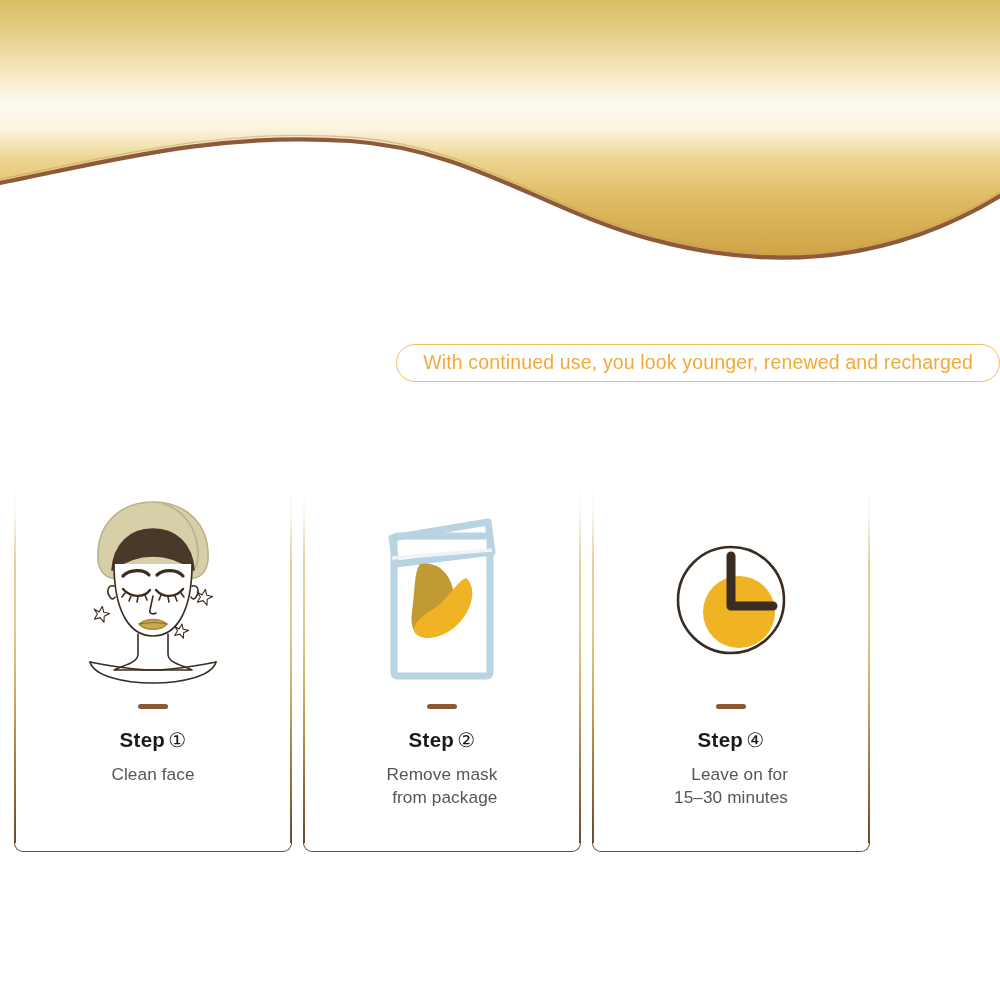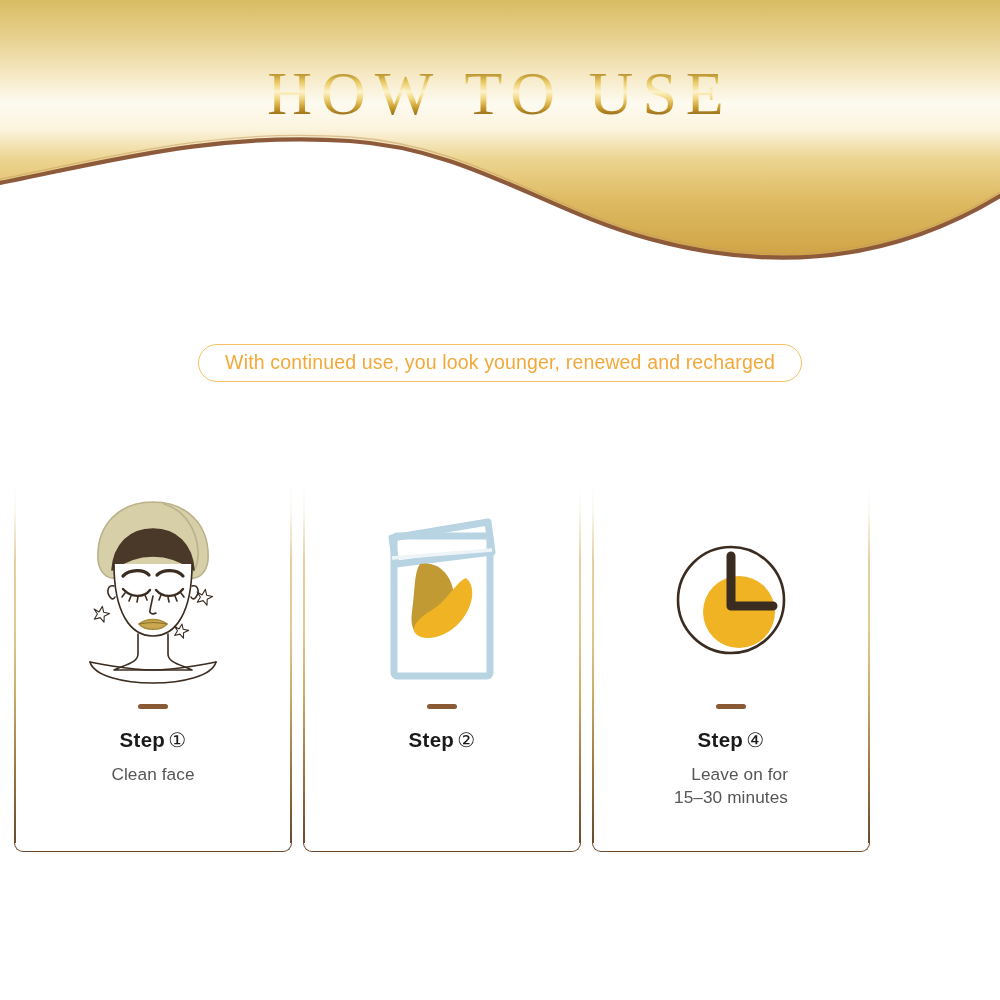--- a/index.html
+++ b/index.html
@@ -55,21 +55,21 @@
     text-shadow: none;
     user-select: none;
   }
 
   
   .tagline-wrap {
     position: absolute;
     left: 0;
     top: 344px;
     width: 1000px;
-    text-align: center;
+    text-align: right;
   }
   .tagline-pill {
     display: inline-block;
     border: 1.4px solid #f2bf63;
     border-radius: 999px;
     padding: 6px 26px 8px 26px;
     color: #f3a939;
     font-size: 19.5px;
     letter-spacing: 0.15px;
     line-height: 1.15;
@@ -198,21 +198,20 @@
              C880,269 760,269 650,239
              C545,211 470,149 350,141
              C215,132 110,161 0,183 Z" fill="url(#goldGrad)"></path>
     <path d="M0,183 C110,161 215,132 350,141
              C470,149 545,211 650,239
              C760,269 880,269 1000,196" fill="none" stroke="#8d5a3c" stroke-width="4.2" stroke-linecap="round"></path>
     <path d="M0,179 C110,157 215,128 350,137
              C470,145 545,207 650,235
              C760,265 880,265 1000,192" fill="none" stroke="#c79b63" stroke-width="1.3" opacity="0.55"></path>
   </svg>
-  <div class="header-title">HOW TO USE</div>
 </div>
 
 <div class="tagline-wrap">
   <span class="tagline-pill">With continued use, you look younger, renewed and recharged</span>
 </div>
 
 <div class="steps-row">
 
   <div class="step-card">
     <div class="step-art">
@@ -276,20 +275,22 @@
         <path d="M58,70 C78,66 92,84 92,104 C92,128 76,142 62,142
                  C52,142 48,132 50,118 C53,98 52,78 58,70 Z" fill="#c19a33"></path>
         <path d="M104,84 C114,92 112,112 98,128 C84,144 62,148 54,140
                  C48,134 56,124 70,116 C86,106 94,88 104,84 Z" fill="#f0b323"></path>
       </svg>
     </div>
     <div class="step-divider"></div>
     <div class="step-label">
       <b>Step</b><span class="circnum">②</span>
     </div>
+    <div class="step-desc">Remove mask
+from package</div>
     <div class="card-bottom"></div>
   </div>
 
 
   <div class="step-card">
     <div class="step-art">
       <svg width="140" height="200" viewBox="0 0 140 200" xmlns="http://www.w3.org/2000/svg">
         <circle cx="70" cy="106" r="53" fill="#ffffff" stroke="#3a2c20" stroke-width="2.6"></circle>
         <circle cx="78" cy="118" r="36" fill="#f0b323"></circle>
         <path d="M70,62 L70,112 L112,112" fill="none" stroke="#3a2c20" stroke-width="9" stroke-linecap="round" stroke-linejoin="round"></path>

